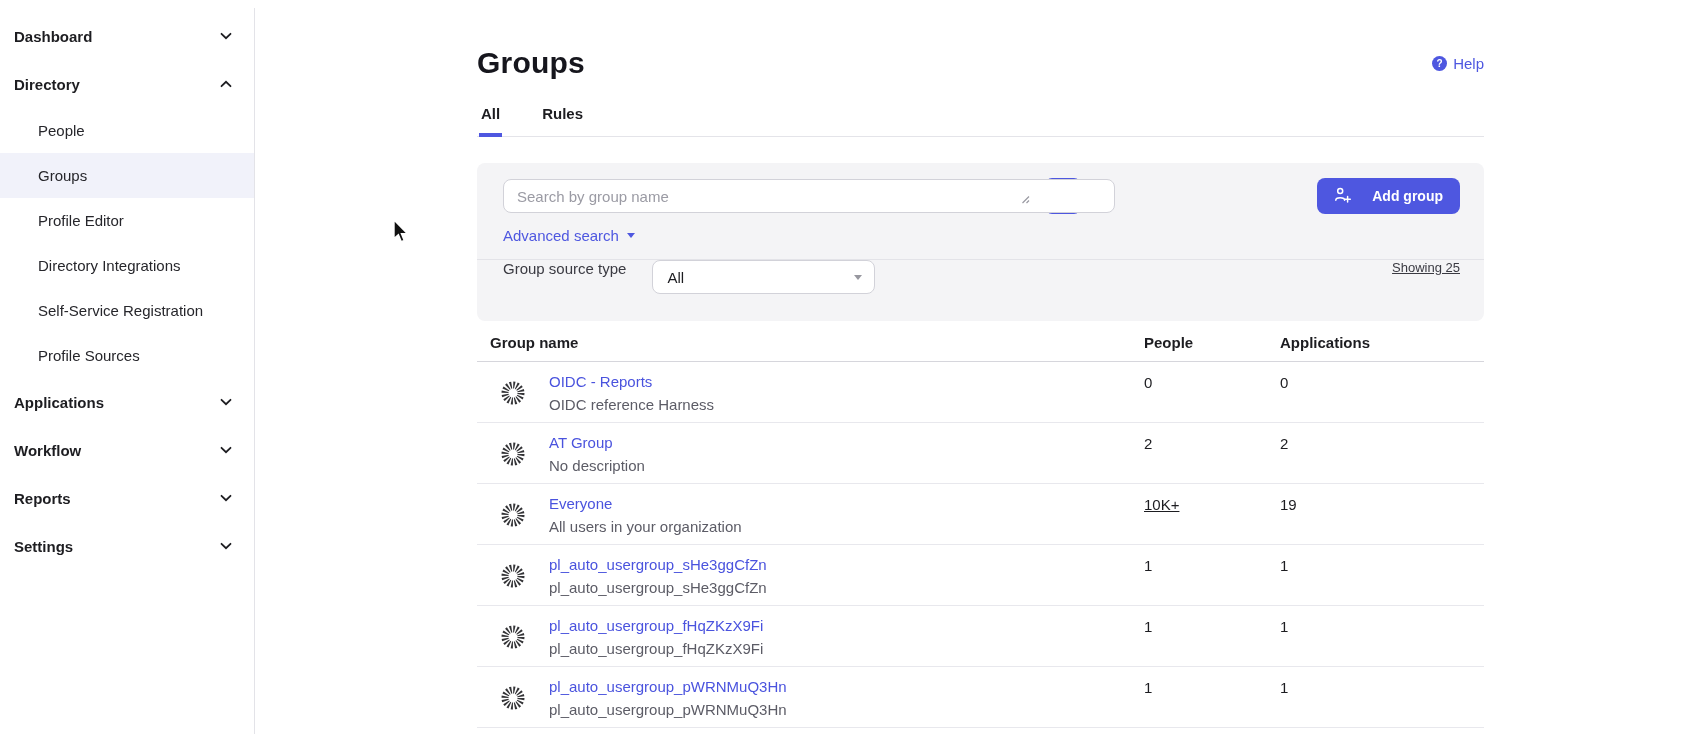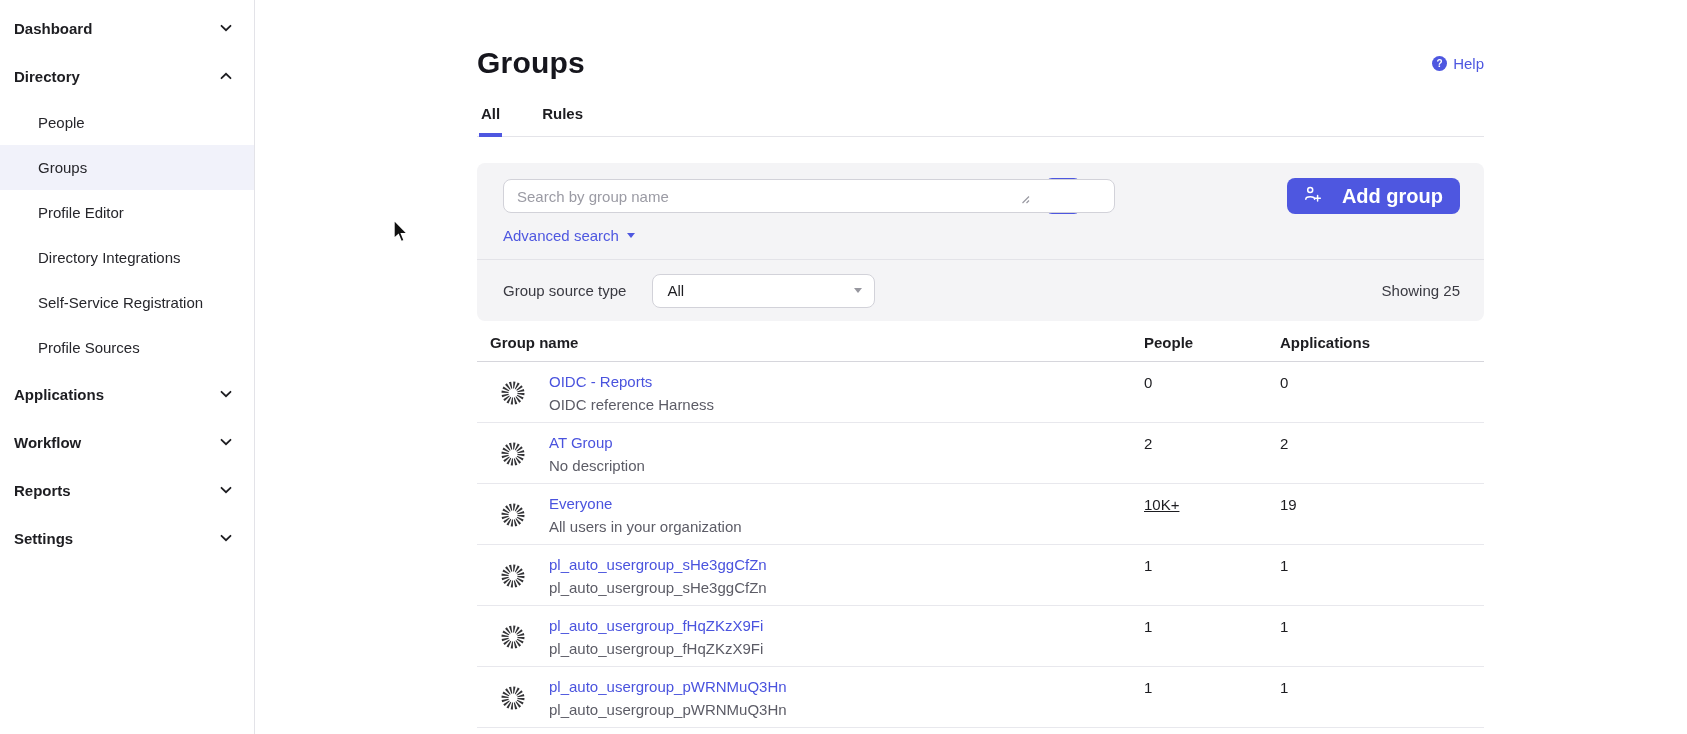--- a/index.html
+++ b/index.html
@@ -1,20 +1,20 @@
 <!DOCTYPE html>
 <html><head>
 <meta charset="utf-8">
 <style>
   * { margin:0; padding:0; box-sizing:border-box; }
   html,body { width:1687px; height:734px; overflow:hidden; background:#ffffff;
     font-family:"Liberation Sans", sans-serif; color:#1d1d21; }
 
   
-  .sidebar { position:fixed; left:0; top:0; bottom:0; width:255px; background:#fff;
+  .sidebar { position:fixed; left:0; top:8px; bottom:0; width:255px; background:#fff;
     border-right:1px solid #e3e3e8; padding-top:4px; z-index:2; }
   .nav-top { height:48px; display:flex; align-items:center; justify-content:space-between;
     padding:0 22px 0 14px; font-size:15px; font-weight:700; color:#1d1d21; cursor:pointer; }
   .nav-sub { height:45px; display:flex; align-items:center; padding-left:38px;
     font-size:15px; color:#26262b; cursor:pointer; }
   .nav-sub.selected { background:#f1f2fa; }
   .chev { display:flex; align-items:center; }
 
   
   .main { margin-left:255px; height:734px; }
@@ -37,35 +37,35 @@
   .search-row { display:flex; align-items:center; }
   .search-box { position:relative; width:532px; }
   .search-input { width:612px; height:34px; border:1px solid #d2d2d9; border-radius:8px;
     background:#fff; padding:0 26px 0 13px; font-size:15px; color:#1d1d21; outline:none;
     font-family:"Liberation Sans", sans-serif; }
   .search-input::placeholder { color:#9b9ba4; }
   .grip { position:absolute; right:5px; bottom:5px; pointer-events:none; }
   .search-btn { margin-left:9px; width:38px; height:36px; border:1px solid #4e57e0; border-radius:8px;
     background:#fff; display:flex; align-items:center; justify-content:center; cursor:pointer; }
   .add-group-btn { margin-left:auto; height:36px; padding:0 17px; background:#4e57e0; color:#fff;
-    border:none; border-radius:8px; font-size:20px; font-weight:600; display:flex; align-items:center;
+    border:none; border-radius:8px; font-size:14px; font-weight:600; display:flex; align-items:center;
     gap:20px; cursor:pointer; font-family:"Liberation Sans", sans-serif; }
   .adv-link { margin-top:13px; display:inline-flex; align-items:center; gap:8px;
     color:#4e57e0; font-size:15px; cursor:pointer; }
   .caret-down { width:0; height:0; border-left:4px solid transparent; border-right:4px solid transparent;
     border-top:5px solid #4e57e0; display:inline-block; }
 
-  .panel-bottom { height:61px; display:flex; align-items:center; padding:0 24px 0 26px; }
+  .panel-bottom { height:61px; display:flex; padding:0 24px 0 26px; }
   .filter-label { font-size:15px; color:#3a3a42; }
   .select { margin-left:26px; width:223px; height:34px; background:#fff; border:1px solid #d2d2d9;
     border-radius:8px; display:flex; align-items:center; padding:0 12px 0 14px; font-size:15px;
     color:#1d1d21; cursor:pointer; }
   .select .sel-caret { margin-left:auto; width:0; height:0; border-left:4px solid transparent;
     border-right:4px solid transparent; border-top:5px solid #97979f; }
-  .showing { margin-left:auto; font-size:15px; color:#3a3a42; }
+  .showing { margin-left:auto; font-size:13px; color:#3a3a42;text-decoration:underline; }
 
   
   .table { margin-top:3px; }
   .thead, .trow { display:grid; grid-template-columns:667px 136px 1fr; }
   .thead { height:38px; align-items:center; border-bottom:1px solid #d6d6dc; }
   .th { font-size:15px; font-weight:600; color:#1d1d21; }
   .th.first { padding-left:13px; }
   .trow { height:61px; border-bottom:1px solid #e8e8ed; }
   .cell-name { display:flex; padding-left:23px; padding-top:10px; }
   .gicon { width:26px; height:26px; margin-top:8px; flex:0 0 26px; }

